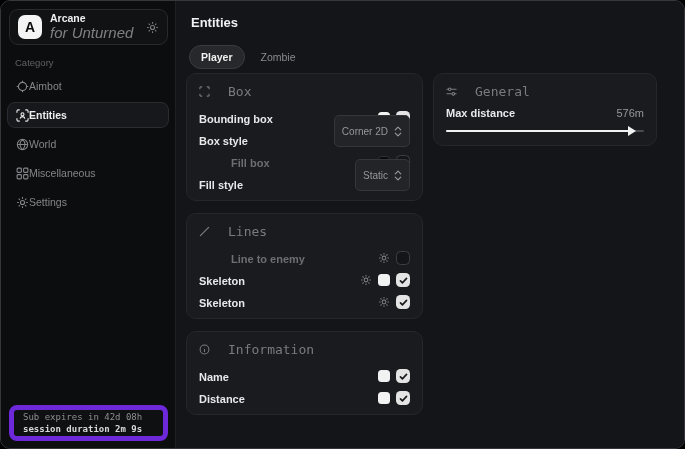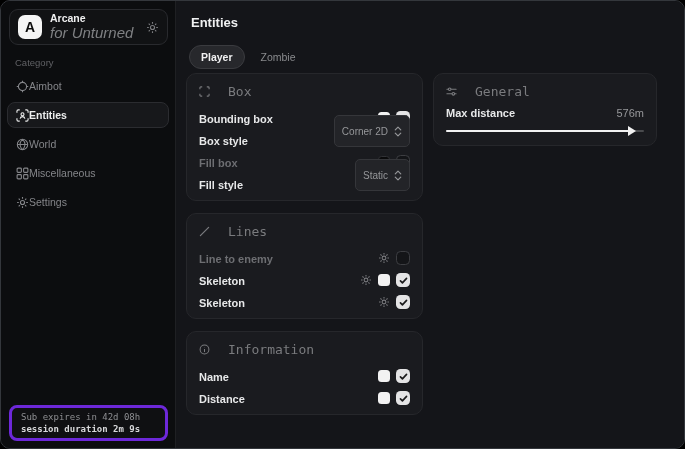--- a/index.html
+++ b/index.html
@@ -38,21 +38,21 @@
     display:flex; align-items:center; gap:0; height:26px;
     padding:0 8px; margin-bottom:3px; border-radius:8px;
     color:#85868a; font-size:10.5px; border:1px solid transparent;
   }
   .nav-item.selected {
     background:#17181b; border:1px solid #2b2c30; color:#eceded; font-weight:bold;
   }
   .nav-item .ic { display:flex; width:13px; justify-content:center; }
   .sub-card {
     position:absolute; left:8px; bottom:7px; width:159px; height:36px;
-    border:3px solid #6d28d9; border-radius:8px; background:#0f1012;
+    border:5px solid #6d28d9; border-radius:8px; background:#0f1012;
     display:flex; flex-direction:column; justify-content:center; padding:0 9px; gap:2px;
     font-family:"DejaVu Sans Mono", monospace;
   }
   .sub-line1 { color:#8e8f92; font-size:9px; white-space:nowrap; }
   .sub-line2 { color:#d7d8da; font-size:9px; font-weight:bold; white-space:nowrap; }
 
   
   .main {
     position:absolute; left:175px; top:0; right:0; bottom:0;
     background:#141519;
@@ -74,21 +74,21 @@
   .card {
     background:#1a1b1f; border:1px solid #26272b; border-radius:10px;
     padding:9px 12px 9px 12px;
   }
   .card-head {
     display:flex; align-items:center; gap:18px; height:16px; margin-bottom:4px;
     color:#7a7b7e; font-size:13px; font-family:"DejaVu Sans Mono", monospace;
   }
   .row { display:flex; align-items:flex-end; height:22px; }
   .row-label { flex:1; color:#e7e8e9; font-size:11px; font-weight:bold; }
-  .row-label.dim { color:#6d6e72; }
+  .row-label.dim { color:#6d6e72;margin-left:32px; }
   .controls { display:flex; align-items:center; gap:6px; }
 
   .swatch { width:12px; height:12px; border-radius:3.5px; }
   .swatch.white { background:#f2f2f2; }
   .swatch.black { background:#0a0a0b; border:1px solid #303135; }
 
   .checkbox {
     width:14px; height:14px; border-radius:4.5px;
     display:flex; align-items:center; justify-content:center;
   }

